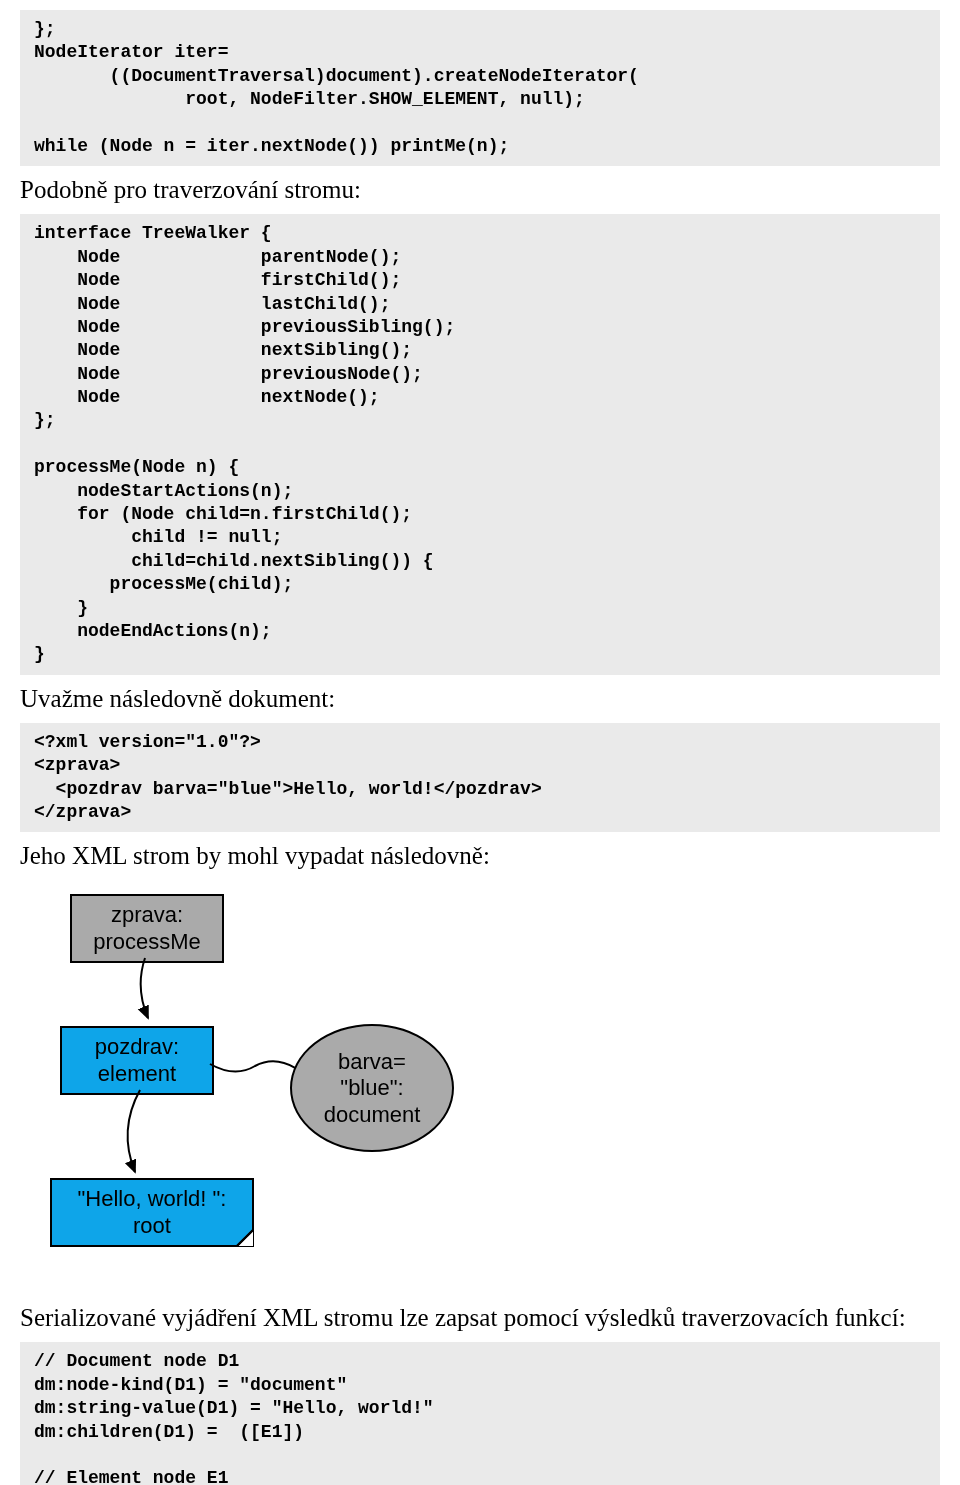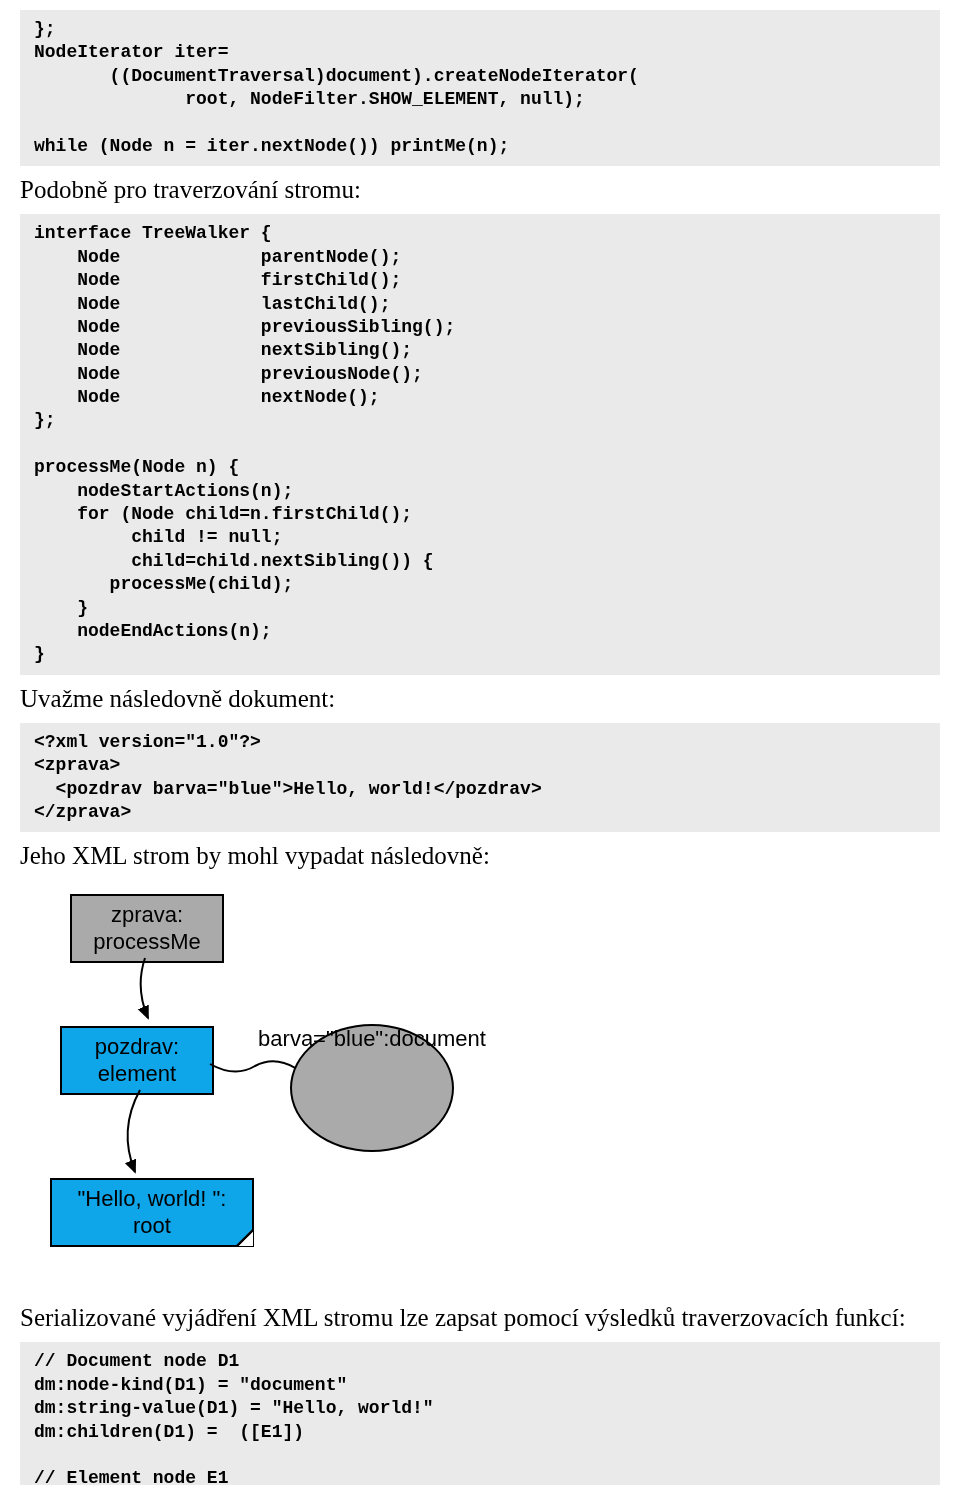--- a/index.html
+++ b/index.html
@@ -55,21 +55,21 @@
   .ellipse {
     position: absolute;
     background: #aaa;
     border: 2.5px solid #000;
     border-radius: 50%;
     text-align: center;
     font-family: Arial, Helvetica, sans-serif;
     font-size: 22px;
     line-height: 1.2;
     display: flex;
-    flex-direction: row;
+    flex-direction: column;
     justify-content: center;
   }
   svg.arrow {
     position: absolute;
     overflow: visible;
   }
 </style>
 </head>
 <body>
 

